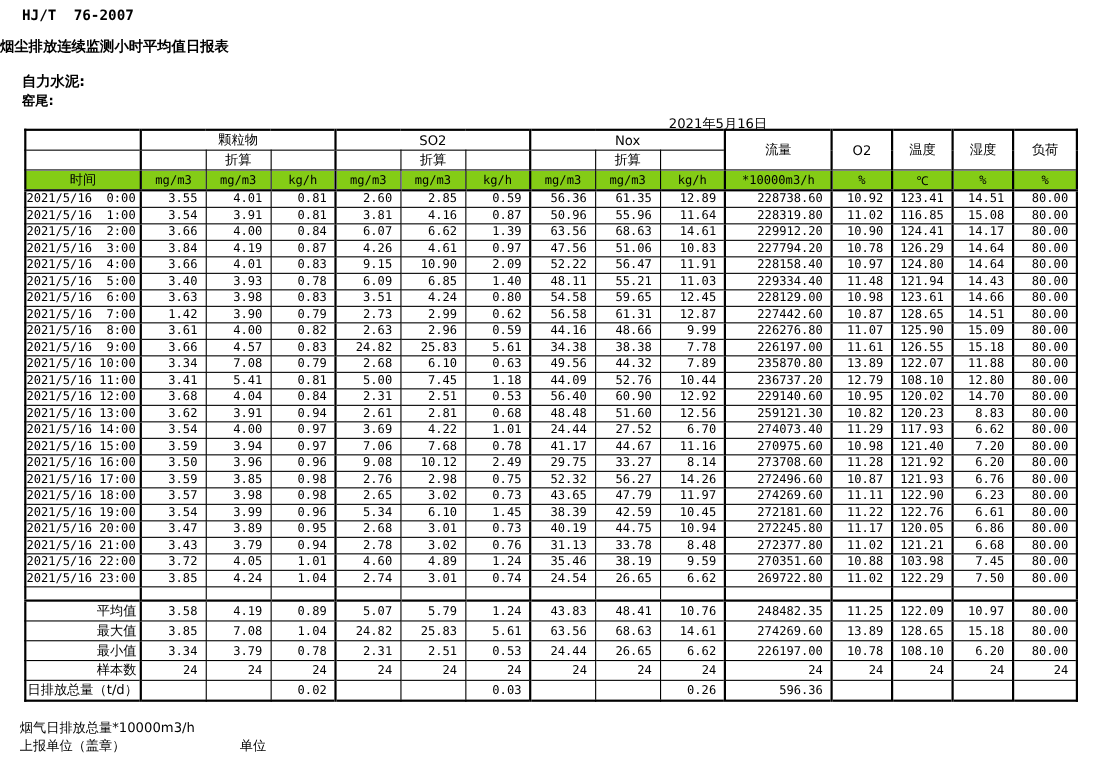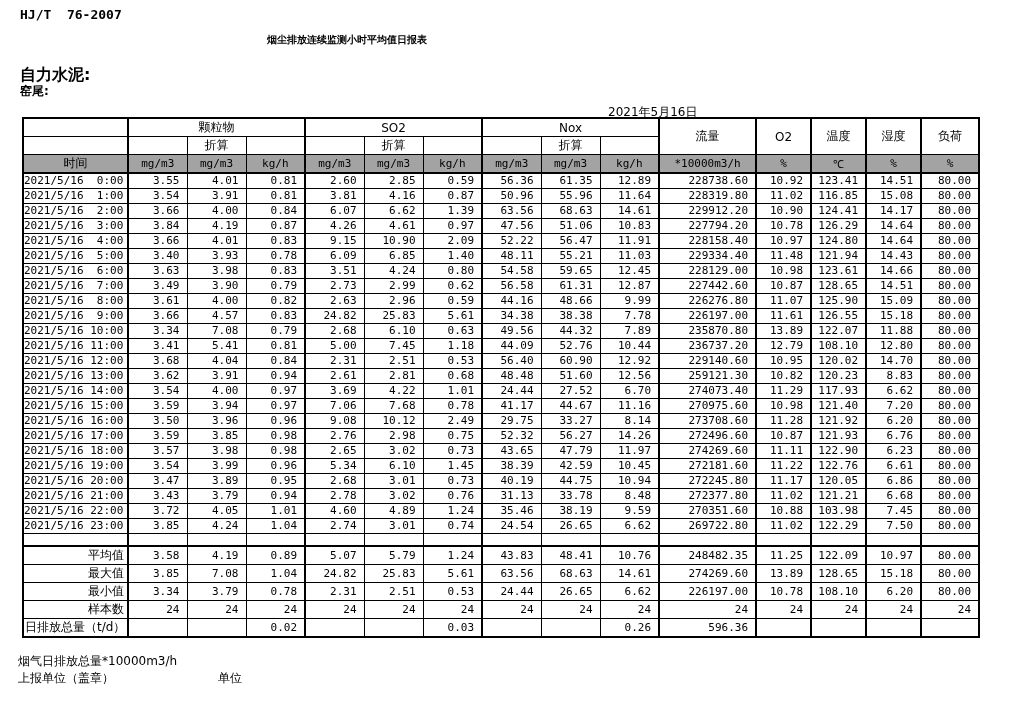--- a/index.html
+++ b/index.html
@@ -1,33 +1,33 @@
 <!DOCTYPE html>
 <html><head>
 <meta charset="utf-8">
 <style>
   * { margin:0; padding:0; box-sizing:border-box; }
   html,body { background:#fff; }
   body { width:1011px; height:704px; position:relative; overflow:hidden;
          font-family:"DejaVu Sans", sans-serif; color:#000; }
   .abs { position:absolute; }
   .std-code { left:20px; top:7px; font:bold 13px "DejaVu Sans Mono", monospace; white-space:pre; }
-  .title { left:0; top:33px; width:694px; text-align:center; font-weight:bold; font-size:10px; }
-  .company { left:20px; top:65px; font-weight:bold; font-size:16px; }
+  .title { left:0; top:33px; width:694px; font-weight:bold; font-size:13px; }
+  .company { left:20px; top:65px; font-weight:bold; font-size:13px; }
   .site { left:20px; top:83px; font-weight:bold; font-size:12px; }
   .date { left:608px; top:84px; font-size:12px;margin-top:20px; }
   .tblwrap { left:22px; top:117px; }
   table { border-collapse:collapse; table-layout:fixed; width:956px; border:2px solid #000; }
   td { border:1px solid #000; overflow:hidden; white-space:pre; font:11px "DejaVu Sans Mono", monospace;
        text-align:right; padding:0 7px 0 0; height:15px; vertical-align:middle; }
   td.c { text-align:center; padding:0; font-family:"DejaVu Sans", sans-serif; font-size:12px; }
   td.cu { text-align:center; padding:0; font-size:11px; }
   tr.h1 td { height:17px; }
   tr.h2 td { height:13px; }
-  tr.units td { background:#a3a3a3; border-bottom:2px solid #000; height:15px; }
+  tr.units td { background:#84cc16; border-bottom:2px solid #000; height:15px; }
   td.time { padding-right:4px; }
   td.lab { font-family:"DejaVu Sans", sans-serif; font-size:12px; padding-right:3px; }
   td.lab-left { text-align:left; padding:0 0 0 1px; }
   td.tl { border-left:2px solid #000; }
   tr.spacer td { height:13px; }
   tr.sum-first td { border-top:2px solid #000;margin-top:32px; }
   .foot1 { left:18px; top:653px; font-size:12px; }
   .foot2 { left:18px; top:670px; font-size:12px; }
   .foot3 { left:218px; top:670px; font-size:12px; }
 </style>
@@ -216,21 +216,21 @@
           <td>59.65</td>
           <td>12.45</td>
           <td class="tl">228129.00</td>
           <td class="tl">10.98</td>
           <td class="tl">123.61</td>
           <td class="tl">14.66</td>
           <td class="tl">80.00</td>
         </tr>
         <tr>
           <td class="time">2021/5/16  7:00</td>
-          <td class="tl">3.49</td>
+          <td class="tl">1.42</td>
           <td>3.90</td>
           <td>0.79</td>
           <td class="tl">2.73</td>
           <td>2.99</td>
           <td>0.62</td>
           <td class="tl">56.58</td>
           <td>61.31</td>
           <td>12.87</td>
           <td class="tl">227442.60</td>
           <td class="tl">10.87</td>

